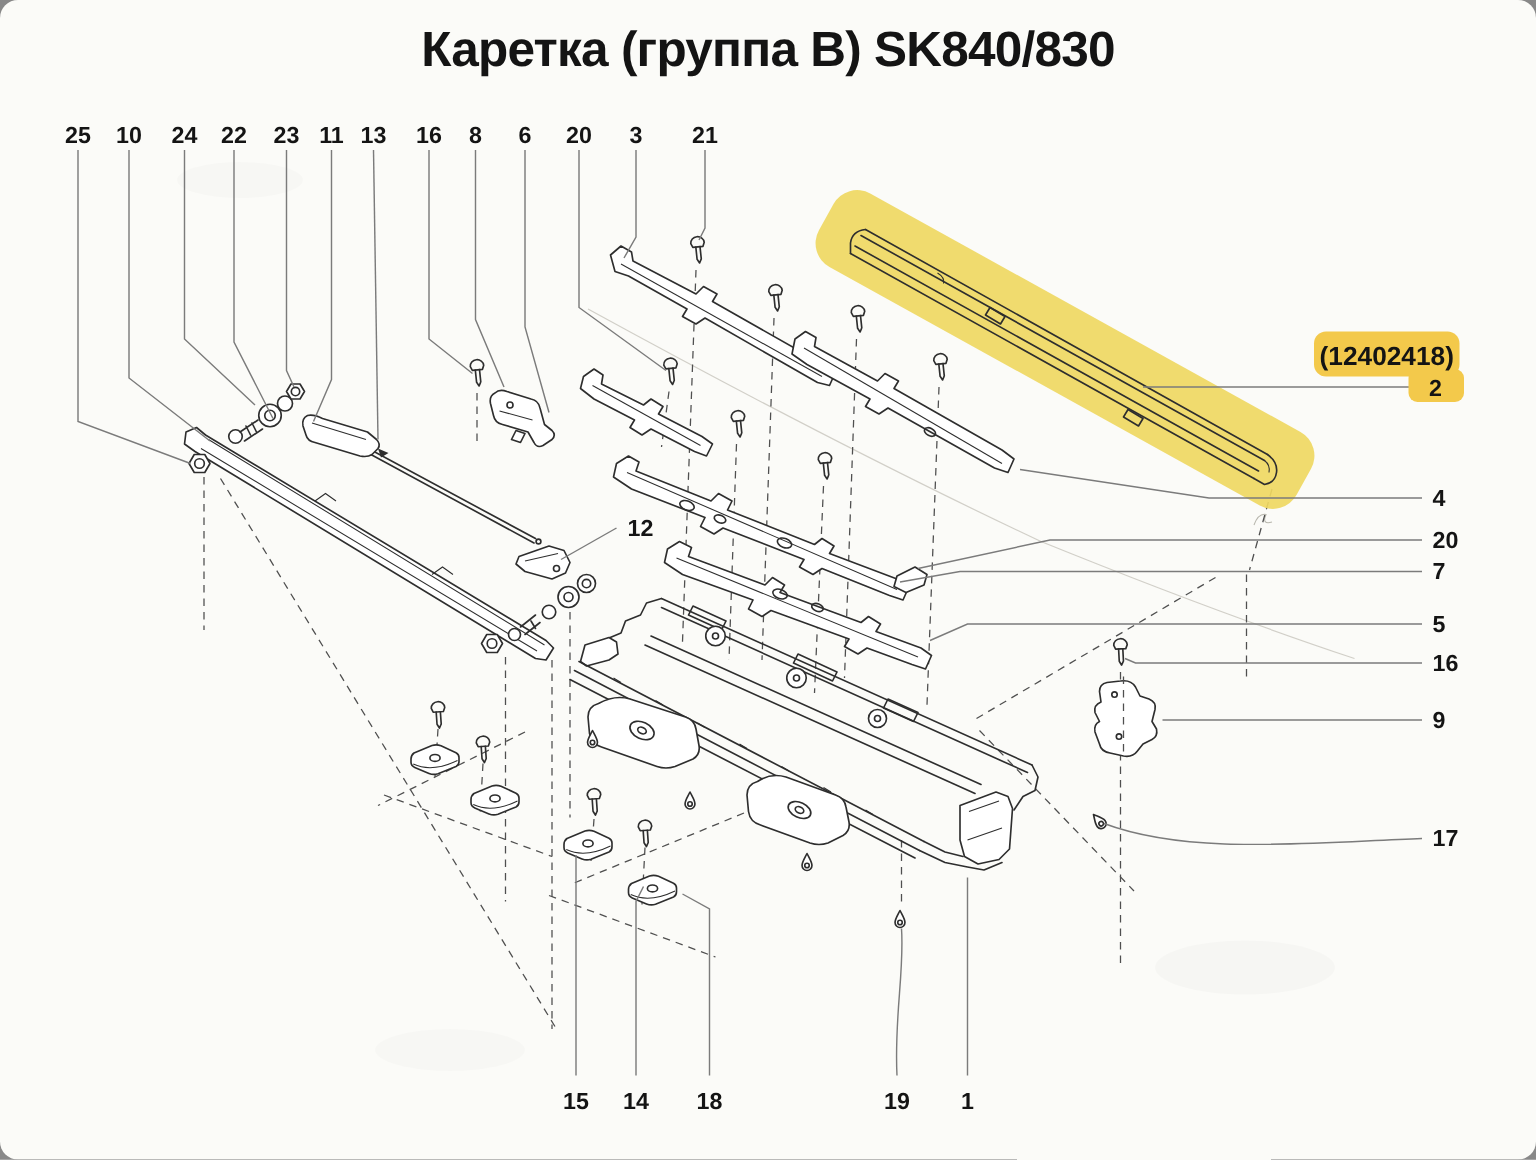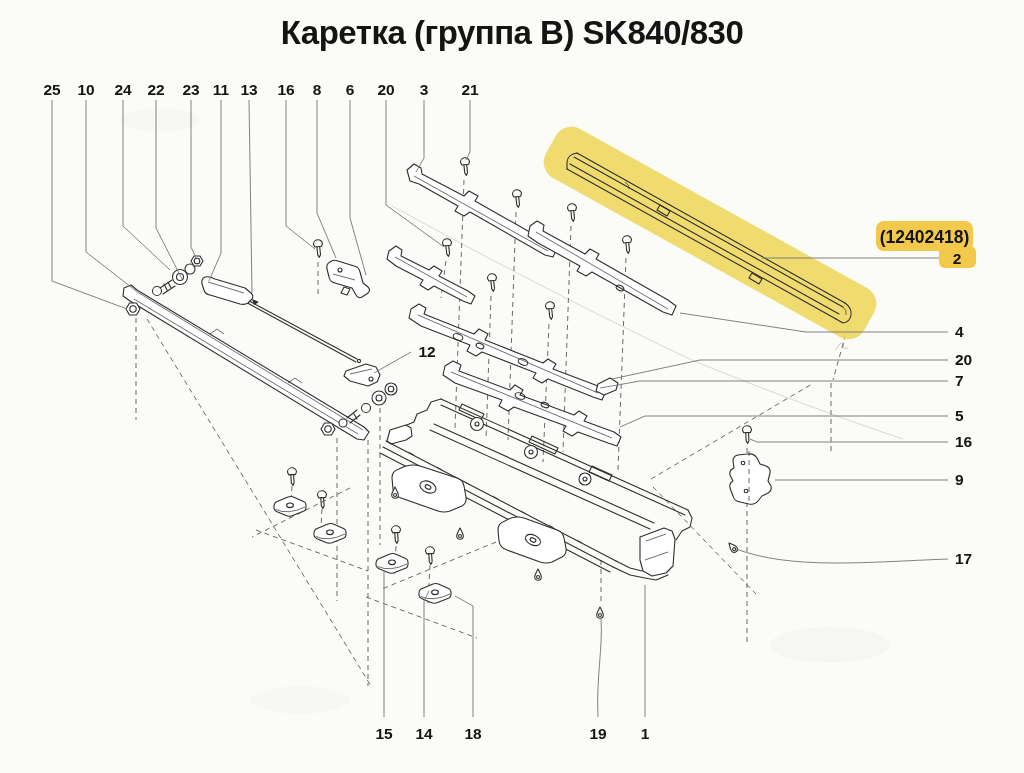--- a/index.html
+++ b/index.html
@@ -1,21 +1,21 @@
 <!DOCTYPE html>
 <html style="--hl: #EFD862; --label: #F3C94B; --ink: #2e2e2e; --leader: #7b7b7b; --paper: #fbfbf8;"><head>
 <meta charset="utf-8">
 <style>
   :root{
     --paper:#fbfbf8; --ink:#2e2e2e; --leader:#7b7b7b;
     --hl:#EFD862; --label:#F3C94B; --txt:#141414;
   }
   html,body{margin:0;padding:0;background:#888;}
   #stage{position:relative;width:1024px;height:773px;background:var(--paper);overflow:hidden;
-         font-family:"Liberation Sans","DejaVu Sans",sans-serif;}
+         font-family:"Liberation Sans","DejaVu Sans",sans-serif;border-radius:12px;}
   #title{position:absolute;top:14px;left:0;width:1024px;text-align:center;
          font-size:33px;font-weight:700;color:var(--txt);letter-spacing:-0.5px;}
   svg{position:absolute;top:0;left:0;}
   .ink{stroke:var(--ink);fill:none;stroke-width:1.1;stroke-linecap:round;stroke-linejoin:round;}
   .inkf{stroke:var(--ink);fill:#ffffff;stroke-width:1.1;stroke-linejoin:round;}
   .thin{stroke:var(--ink);fill:none;stroke-width:0.7;}
   .dash{stroke:#4f4f4f;fill:none;stroke-width:0.85;stroke-dasharray:5 4;}
   .ldr{stroke:var(--leader);fill:none;stroke-width:0.95;}
   .crease{stroke:#b5b2a8;fill:none;stroke-width:0.8;opacity:0.6;}
   .co{font-family:"Liberation Sans","DejaVu Sans",sans-serif;font-weight:700;

